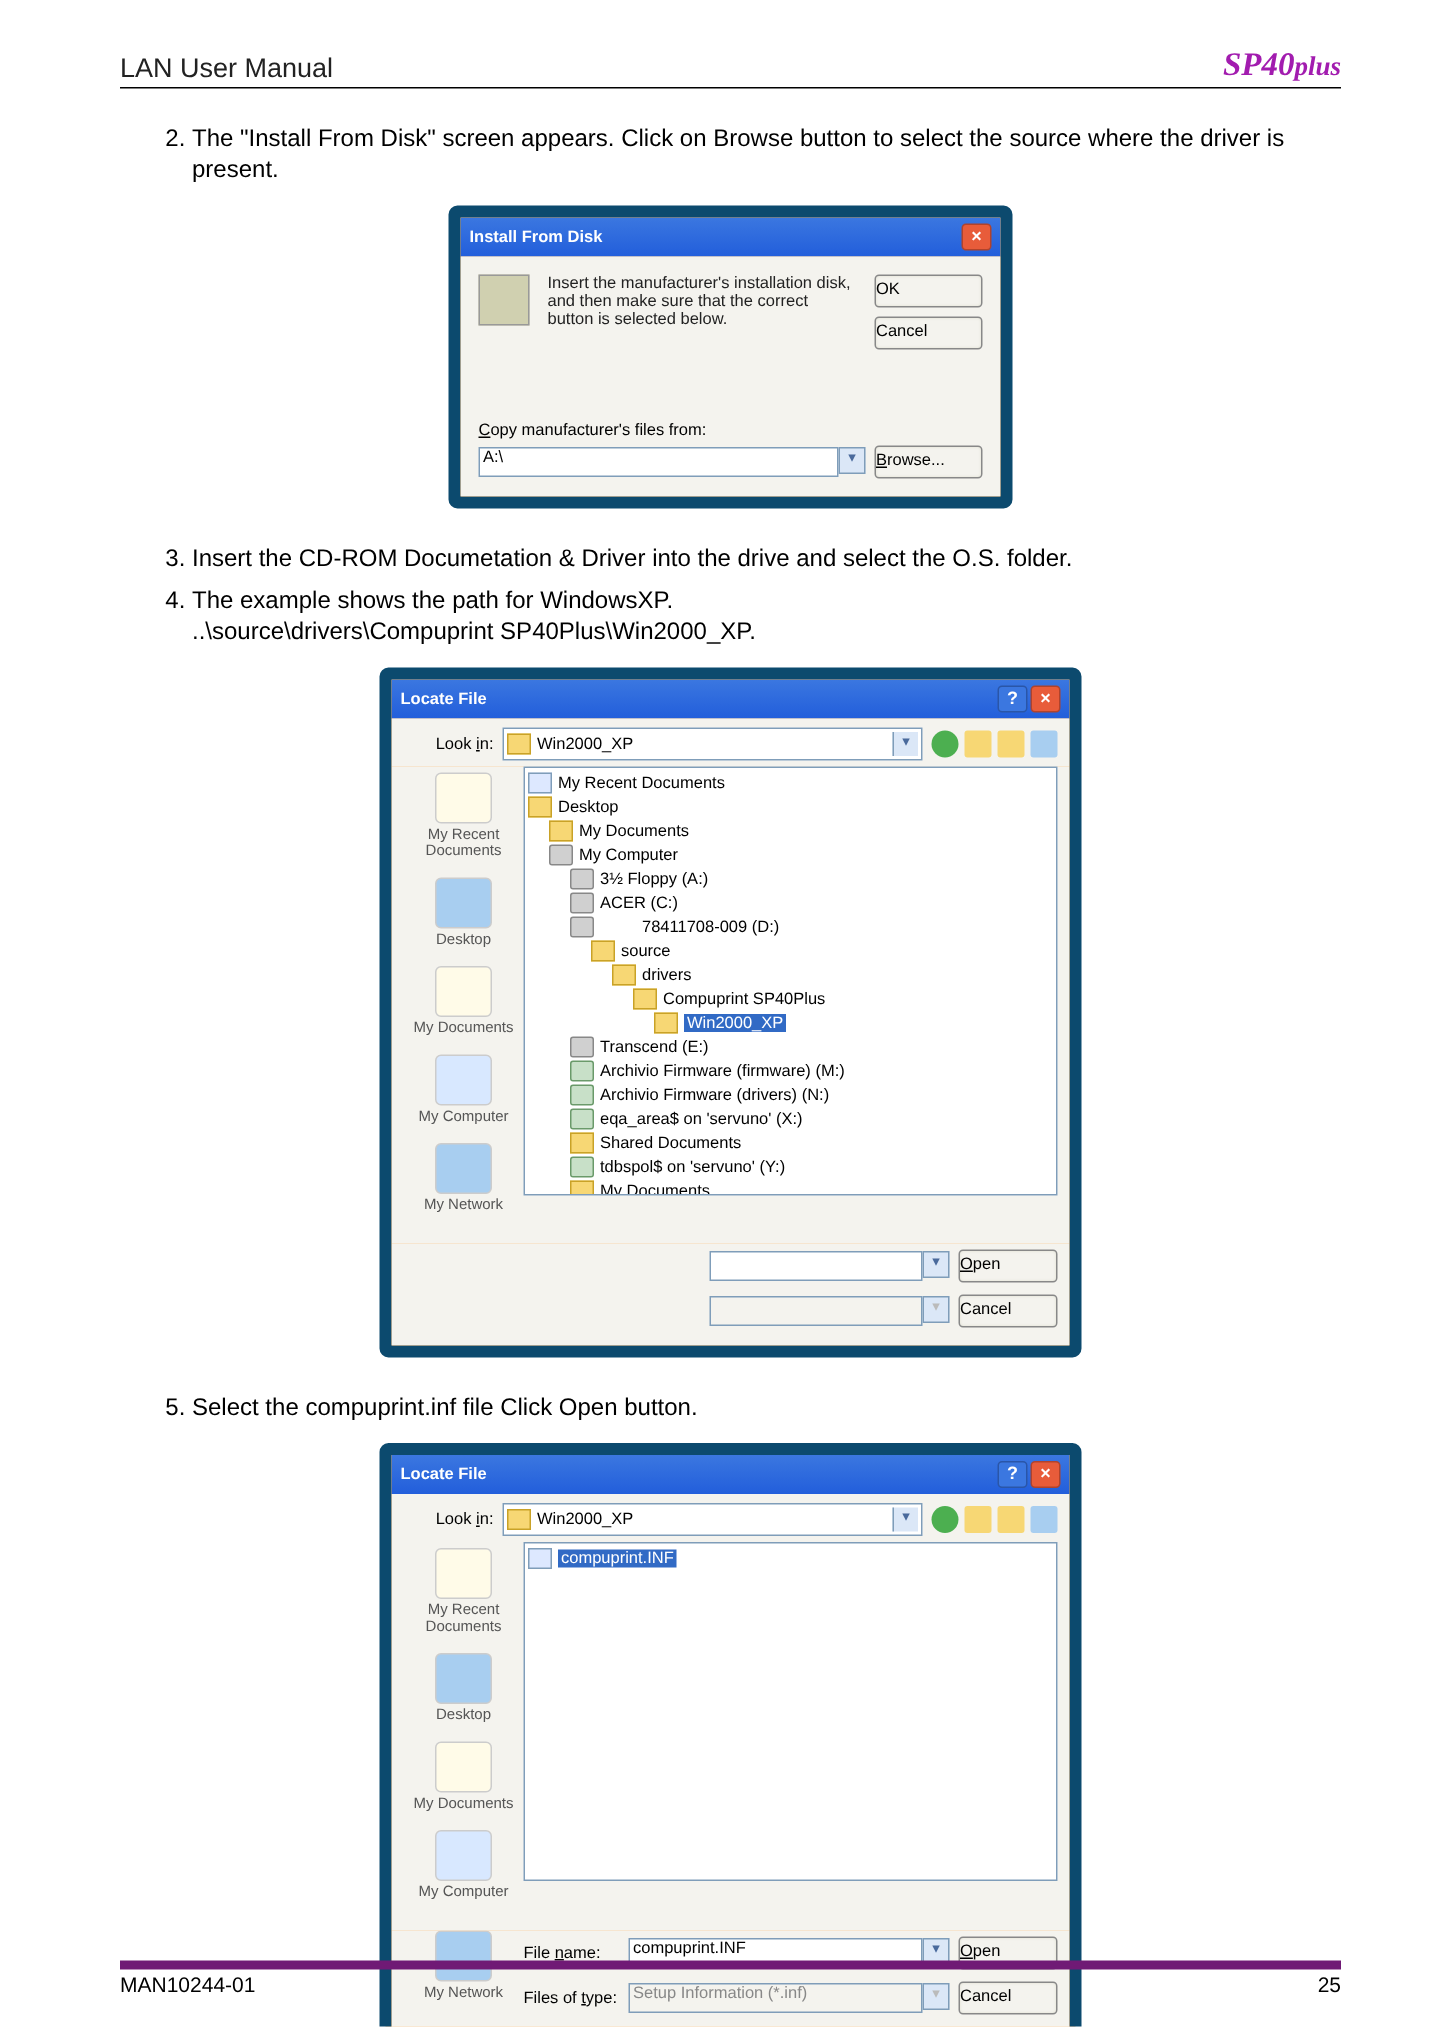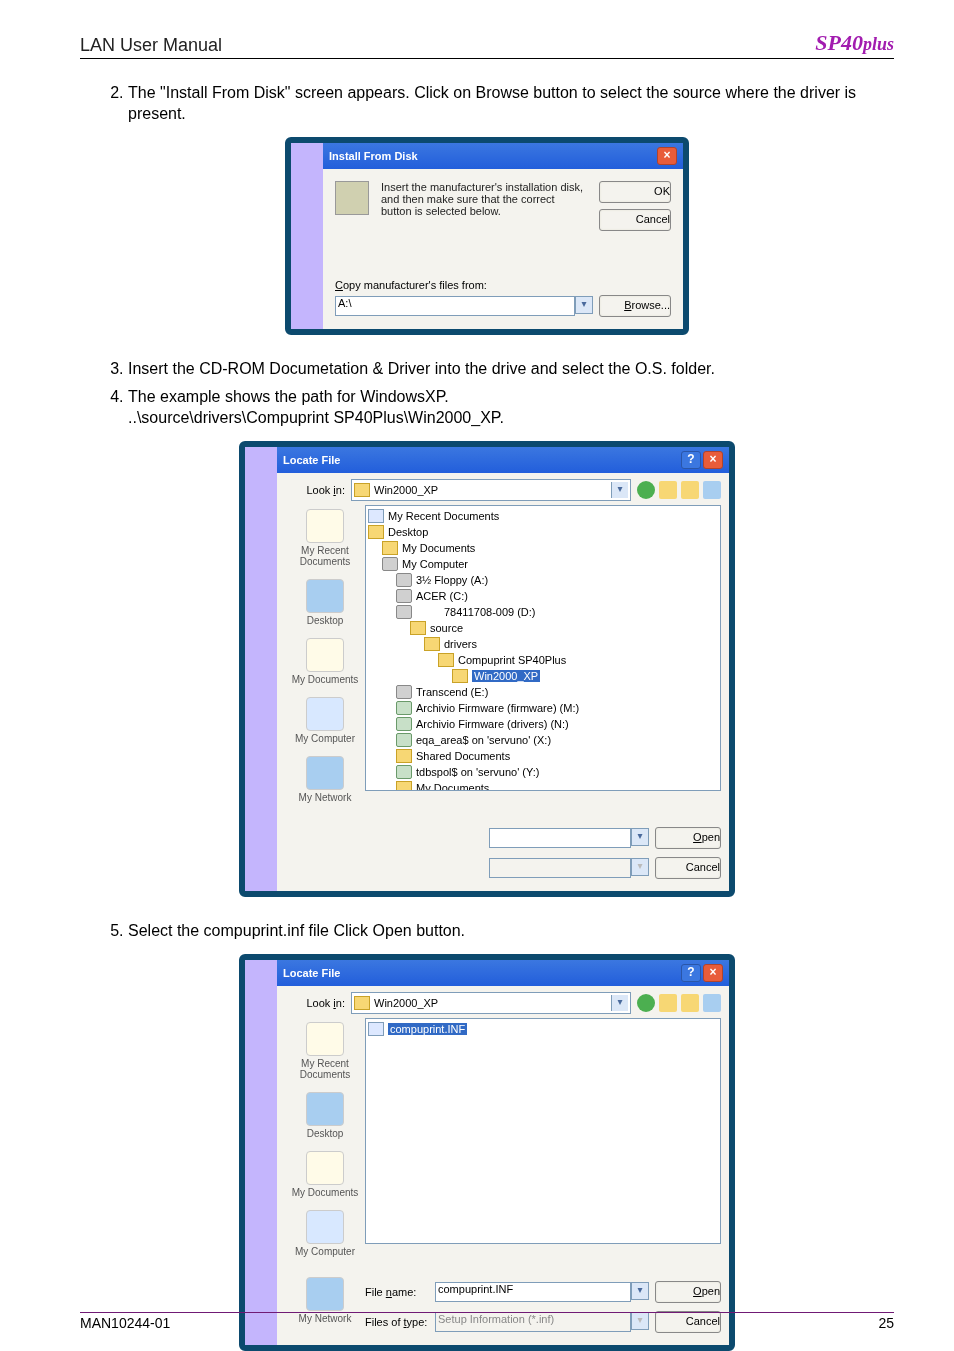--- a/index.html
+++ b/index.html
@@ -6,33 +6,33 @@
 .page { width:954px; height:1351px; margin:0 auto; position:relative; padding:30px 60px 20px 80px; box-sizing:border-box; }
 .header-row { display:flex; justify-content:space-between; align-items:flex-end; border-bottom:1px solid #000; padding-bottom:2px; margin-bottom:24px; }
 .header-left { font-family: Arial, sans-serif; font-size:18px; color:#222; }
 .header-right { font-family:'Times New Roman', serif; font-style:italic; font-size:22px; color:#a21caf; font-weight:bold; }
 .header-right .plus { font-style:italic; font-size:18px; }
 ol { margin:0; padding-left:48px; }
 ol > li { margin-bottom:8px; font-size:16px; line-height:1.3; }
 .figure-center { text-align:center; margin:12px 0 24px 0; }
 
 
-.xp-frame { display:inline-block; border:6px solid #0c4a6e; border-radius:6px; overflow:hidden; background:#c4b5fd; text-align:left; vertical-align:top; font-family: Tahoma, Arial, sans-serif; font-size:11px;padding-left:32px; }
+.xp-frame { display:inline-block; border:8px solid #0c4a6e; border-radius:6px; overflow:hidden; background:#fdba74; text-align:left; vertical-align:top; font-family: Tahoma, Arial, sans-serif; font-size:11px; }
 .xp-title { background:linear-gradient(#3b77e0,#225edb); color:#fff; font-weight:bold; padding:4px 6px; display:flex; justify-content:space-between; align-items:center; height:18px; }
 .xp-close { width:18px; height:16px; background:#e85c3a; border:1px solid #b0432c; border-radius:3px; color:#fff; font-weight:bold; text-align:center; line-height:14px; font-size:12px; }
 .xp-help { width:18px; height:16px; background:#3b77e0; border:1px solid #2a56a8; border-radius:3px; color:#fff; font-weight:bold; text-align:center; line-height:14px; font-size:12px; margin-right:2px; }
 .xp-body { background:#f4f3ee; padding:12px; }
 
 
 .ifd { width:360px; }
 .ifd-row { display:flex; gap:12px; }
 .ifd-icon { width:32px; height:32px; background:#d0d0b0; border:1px solid #999; }
 .ifd-text { flex:1; font-size:11px; color:#222; }
 .ifd-btns { width:72px; display:flex; flex-direction:column; gap:6px; }
-.xp-btn { height:20px; background:#f4f3ee; border:1px solid #888; border-radius:3px; text-align:right; line-height:18px; font-size:11px; box-shadow:0 0 2px #e0e0d0 inset; }
+.xp-btn { height:20px; background:#f4f3ee; border:1px solid #888; border-radius:3px; text-align:left; line-height:18px; font-size:11px; box-shadow:0 0 2px #e0e0d0 inset; }
 .ifd-lower { margin-top:48px; }
 .ifd-label { font-size:11px; margin-bottom:4px; }
 .ifd-input-row { display:flex; gap:6px; align-items:center; }
 .xp-input { height:18px; border:1px solid #7f9db9; background:#fff; flex:1; font-size:11px; padding:0 2px; }
 .xp-dd-arrow { width:16px; height:16px; background:#dbe7f7; border:1px solid #7f9db9; text-align:center; line-height:14px; color:#4a6a9c; font-size:10px; }
 
 
 .lf { width:452px; }
 .lf-top { display:flex; align-items:center; gap:6px; padding:6px 8px 4px 8px; background:#f4f3ee; }
 .lf-label { width:60px; text-align:right; font-size:11px; }
@@ -53,21 +53,21 @@
 .fico.doc { background:#dde8ff; border:1px solid #7f9db9; }
 .lf-selected { background:#316ac5; color:#fff; padding:0 2px; }
 .lf-bottom { display:flex; gap:6px; align-items:center; padding:4px 0; }
 .lf-open { width:64px; }
 
 
 .lf-fields { padding:0 8px 8px 8px; background:#f4f3ee; }
 .lf-fields-side { width:80px; text-align:center; font-size:10px; color:#555; float:left; }
 .lf-fields-main { margin-left:80px; }
 
-.footer { position:absolute; bottom:20px; left:80px; right:60px; border-top:1px solid #701a75; padding-top:2px; display:flex; justify-content:space-between; font-size:14px; }
+.footer { position:absolute; bottom:20px; left:80px; right:60px; border-top:6px solid #701a75; padding-top:2px; display:flex; justify-content:space-between; font-size:14px; }
 .underline { text-decoration:underline; }
 </style>
 </head>
 <body>
 
 <div class="page">
   <div class="header-row">
     <div class="header-left">LAN User Manual</div>
     <div class="header-right">
       <span>SP40</span><span class="plus">plus</span>

